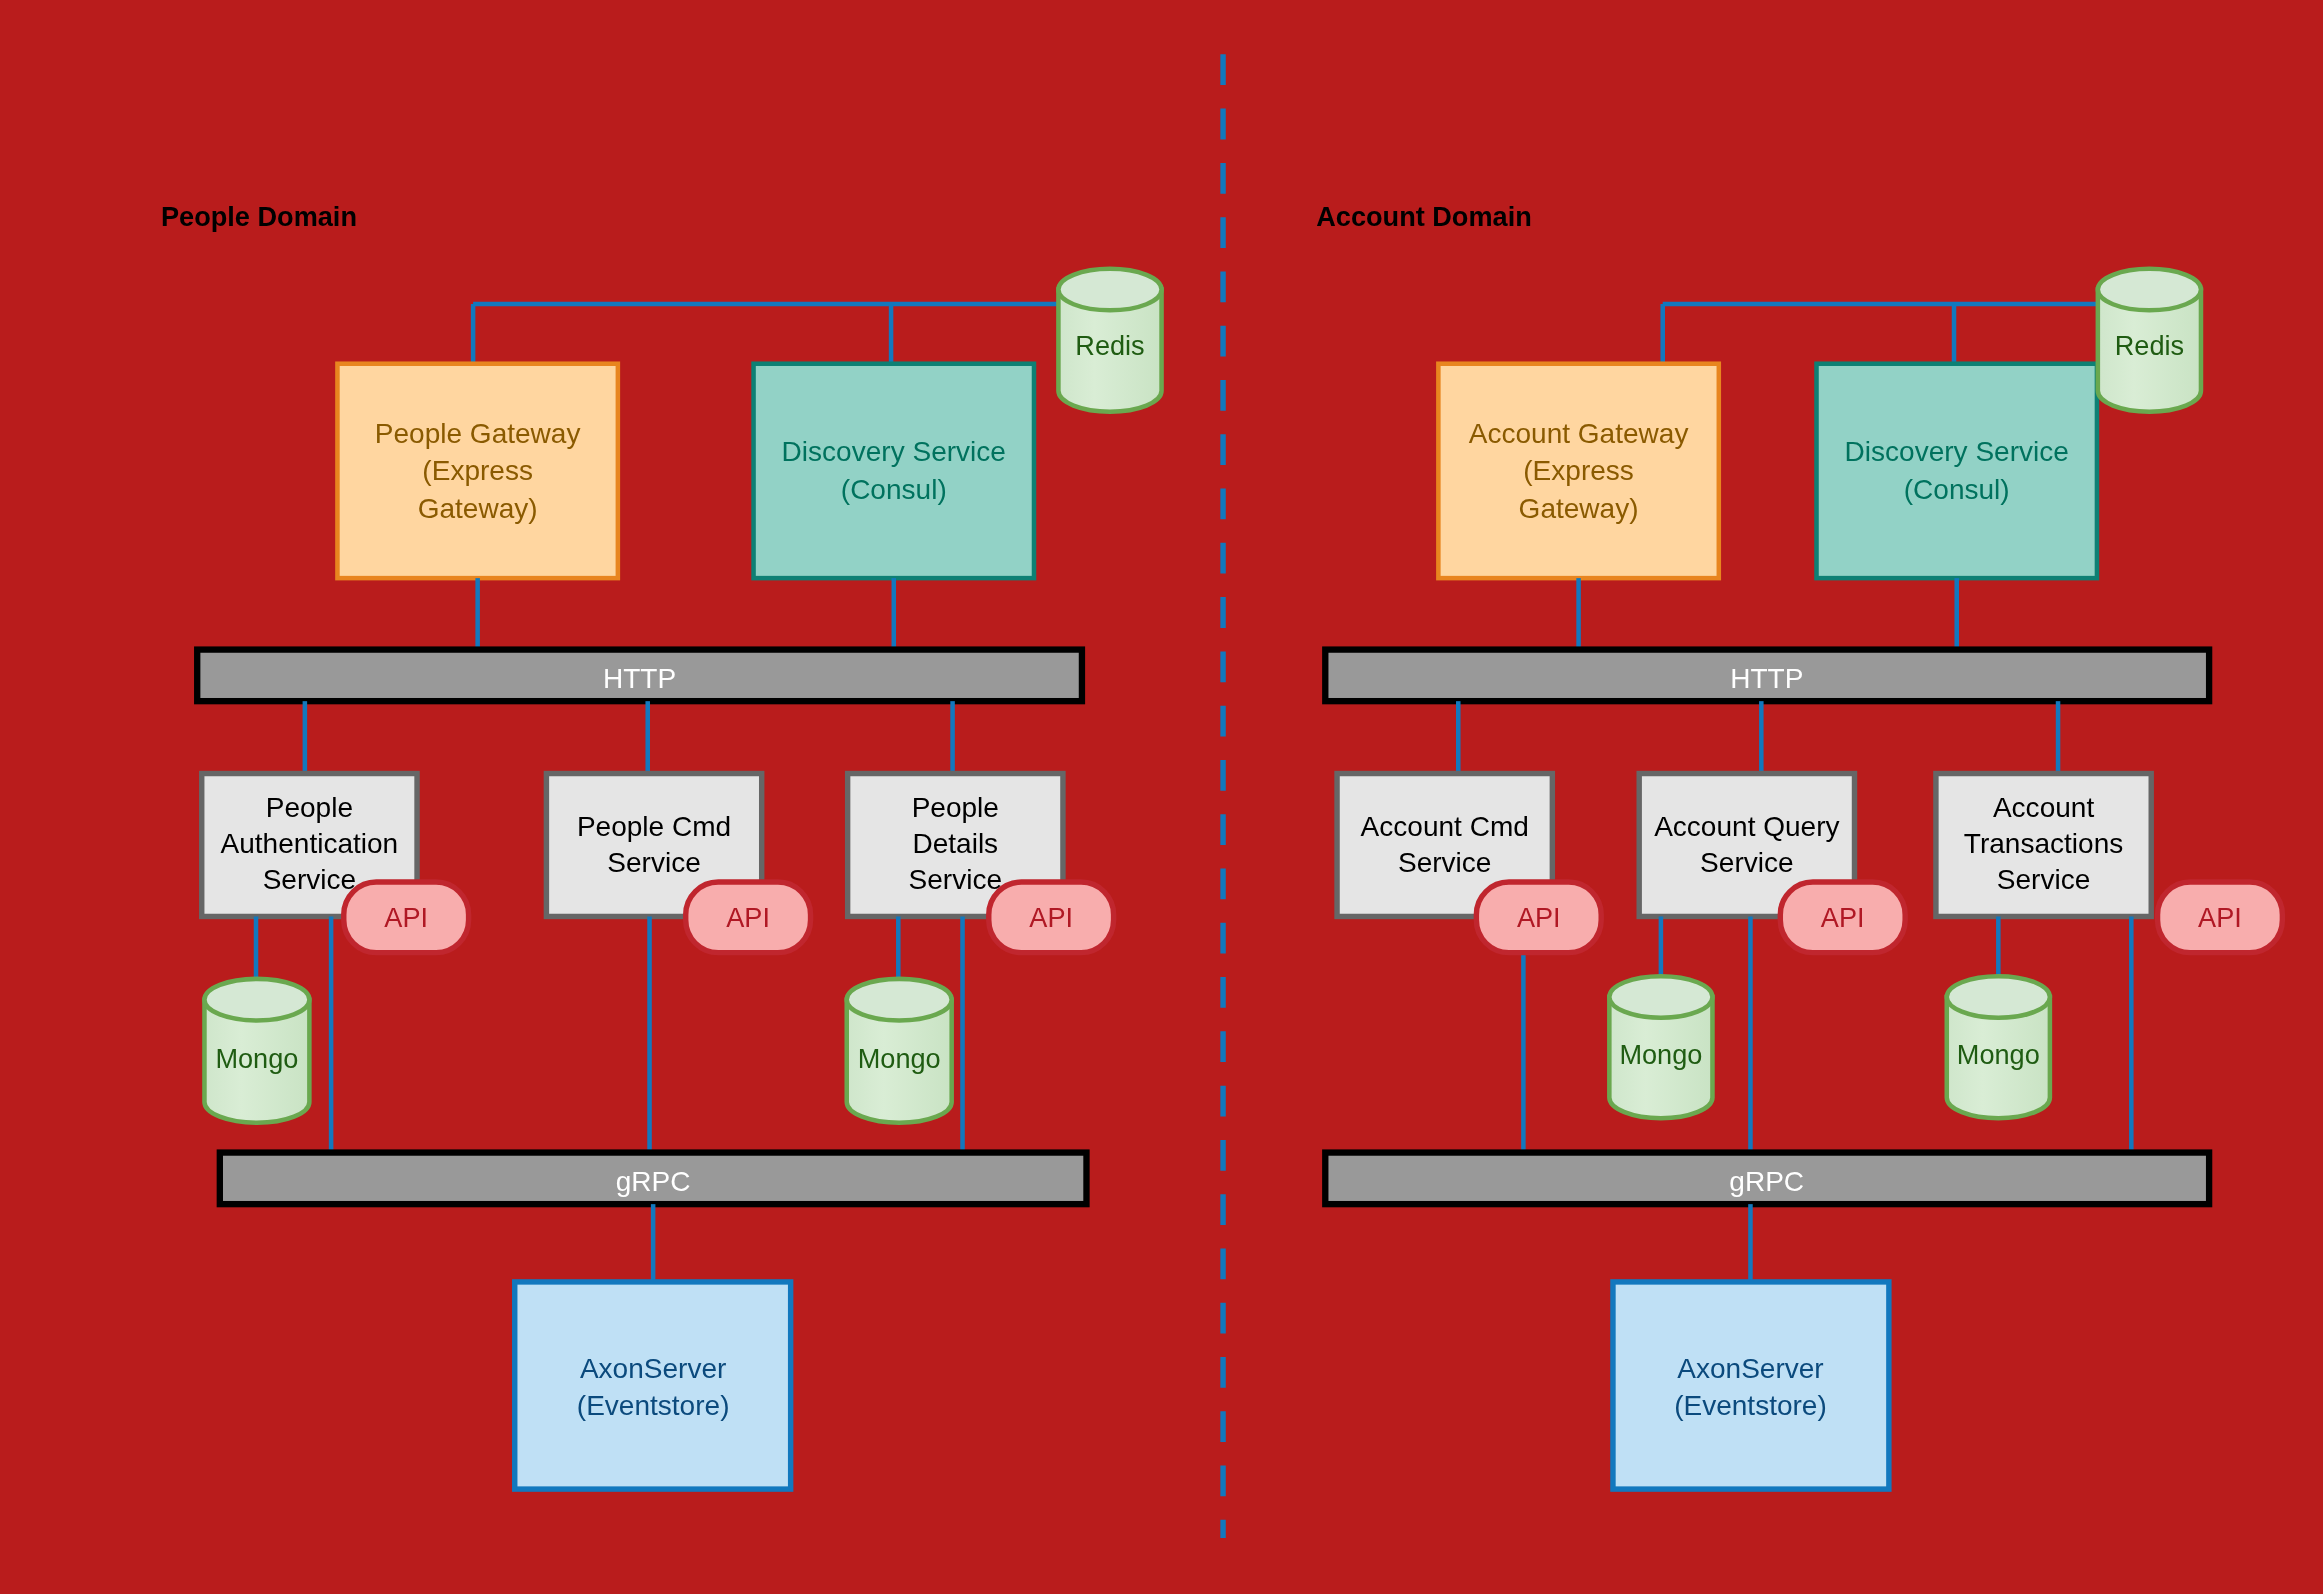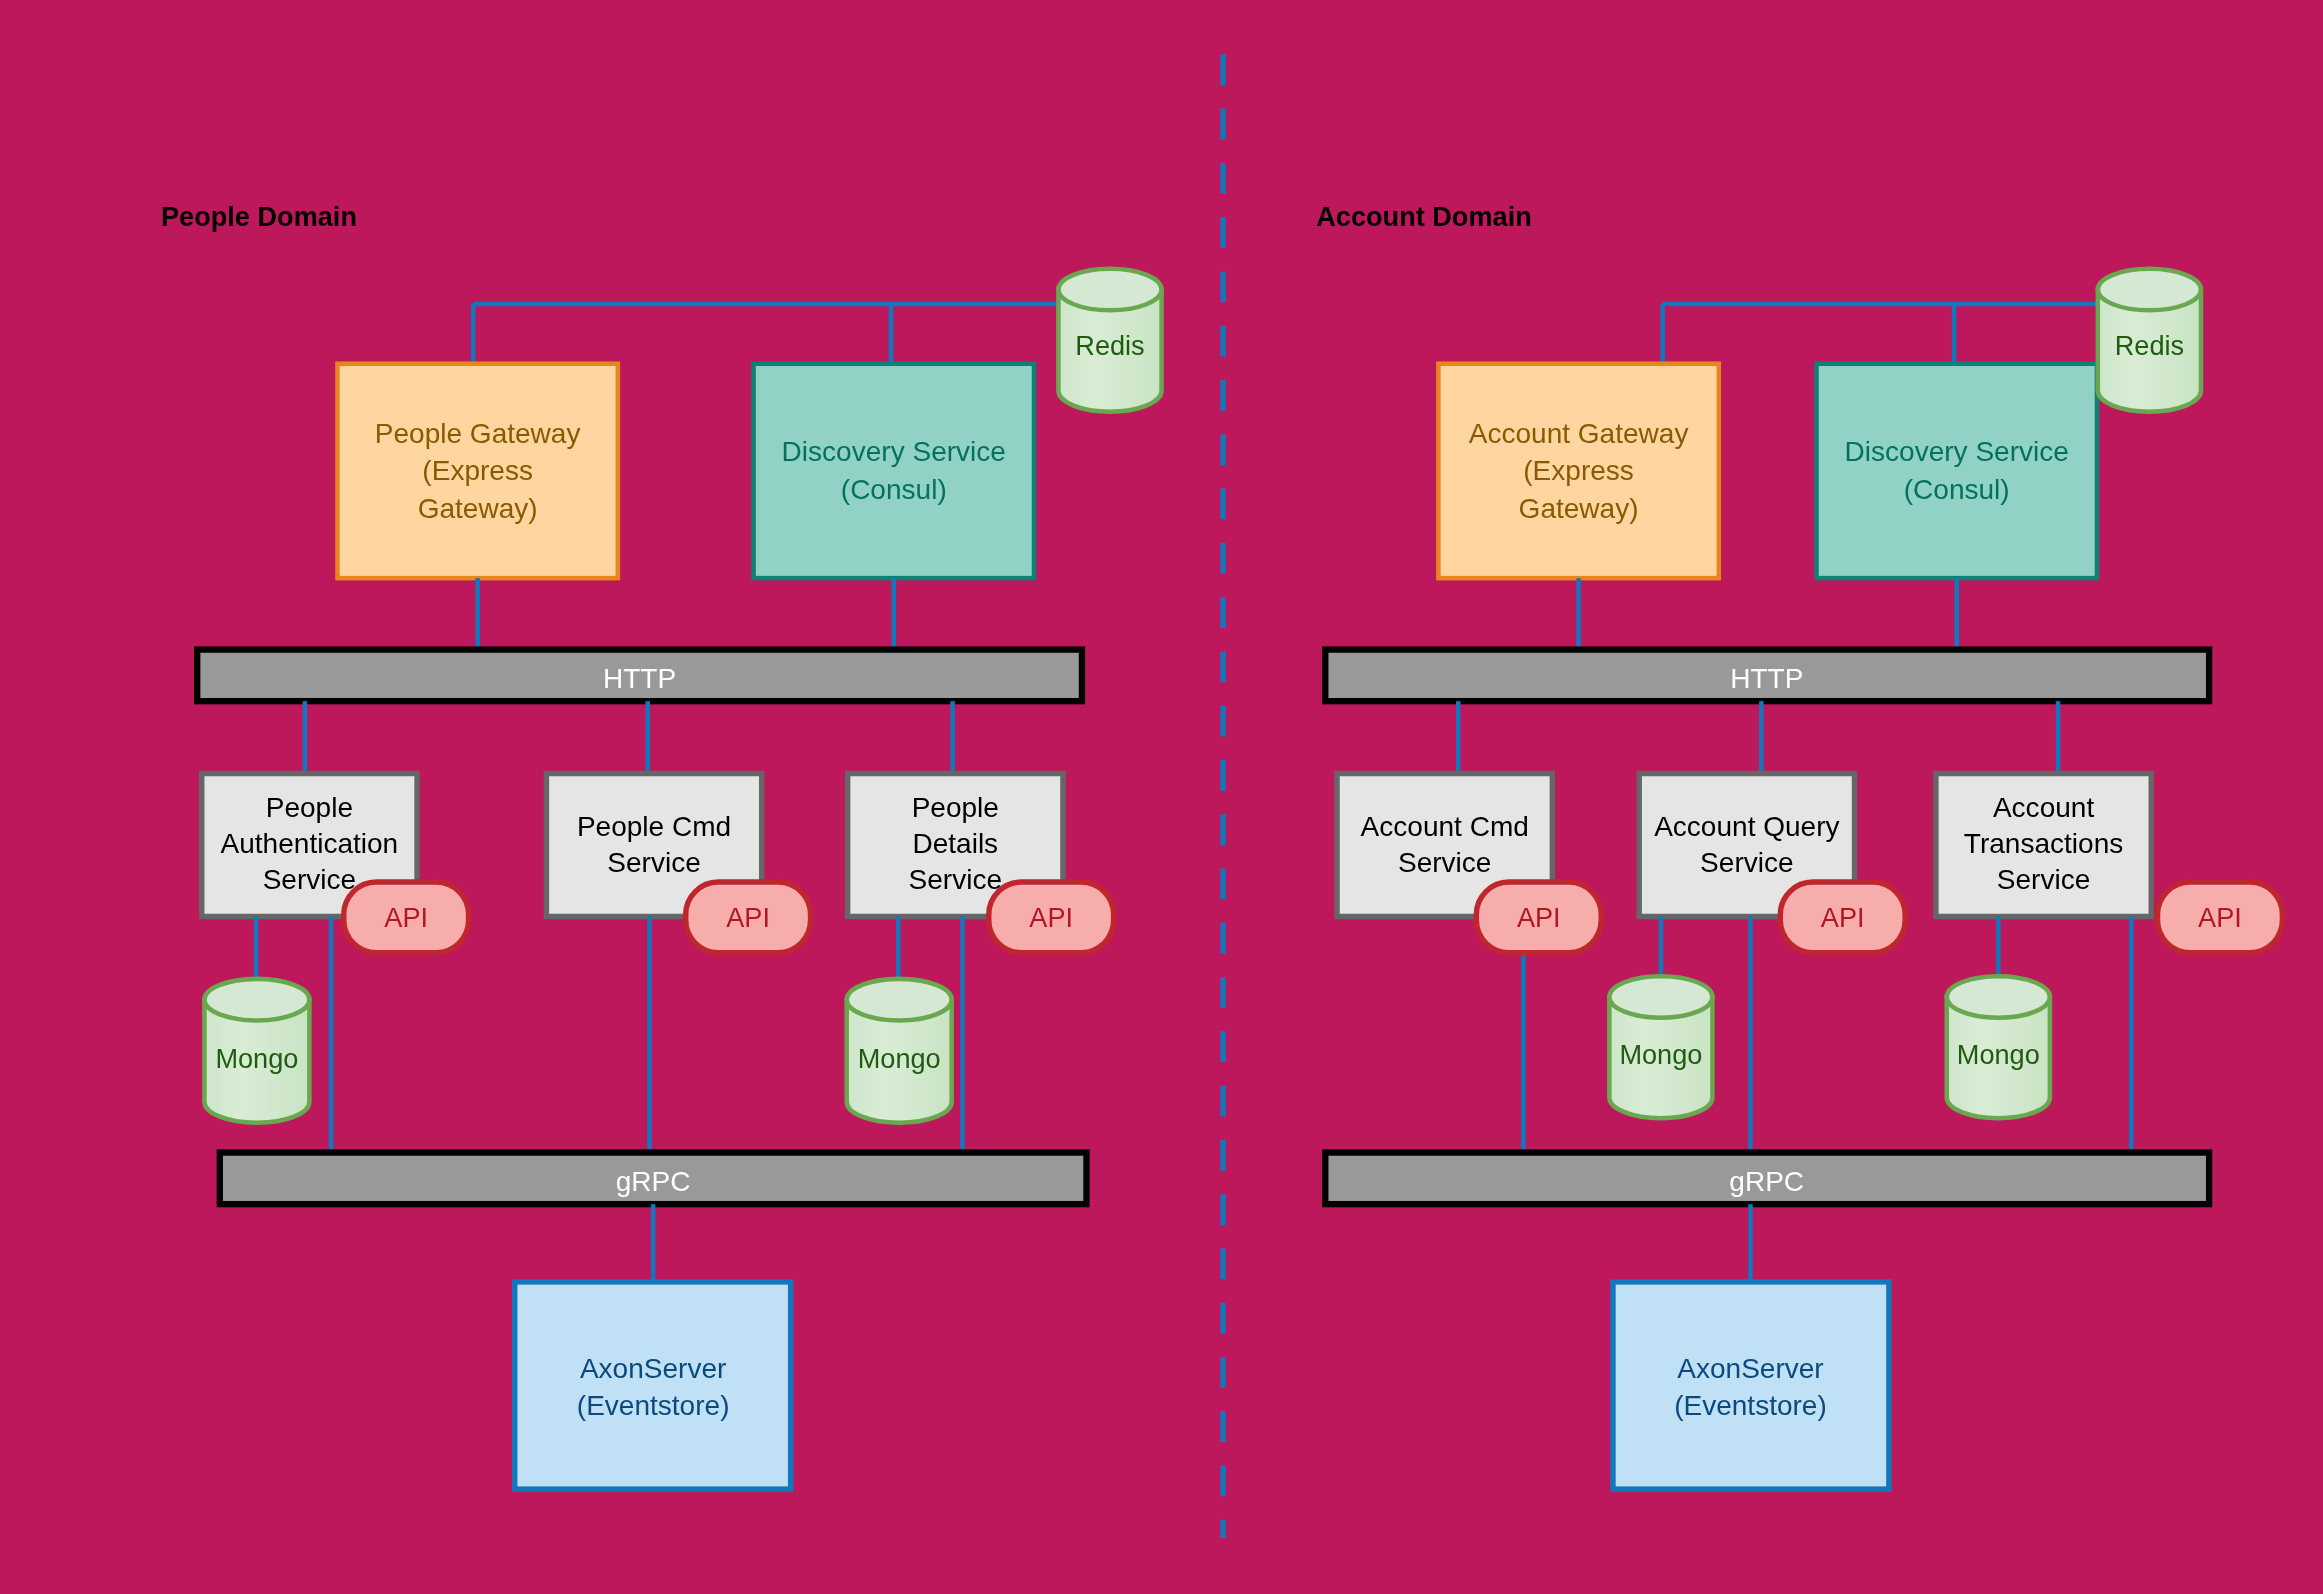--- a/index.html
+++ b/index.html
@@ -8,21 +8,21 @@
     padding: 0;
     background: #ffffff;
   }
   body {
     font-family: "Liberation Sans", sans-serif;
   }
   #canvas {
     position: relative;
     width: 2324px;
     height: 1595px;
-    background: #be185d;
+    background: #b91c1c;
     overflow: hidden;
   }
   svg#diagram {
     position: absolute;
     top: 0;
     left: 0;
     width: 2324px;
     height: 1595px;
   }
   .domain-title {

